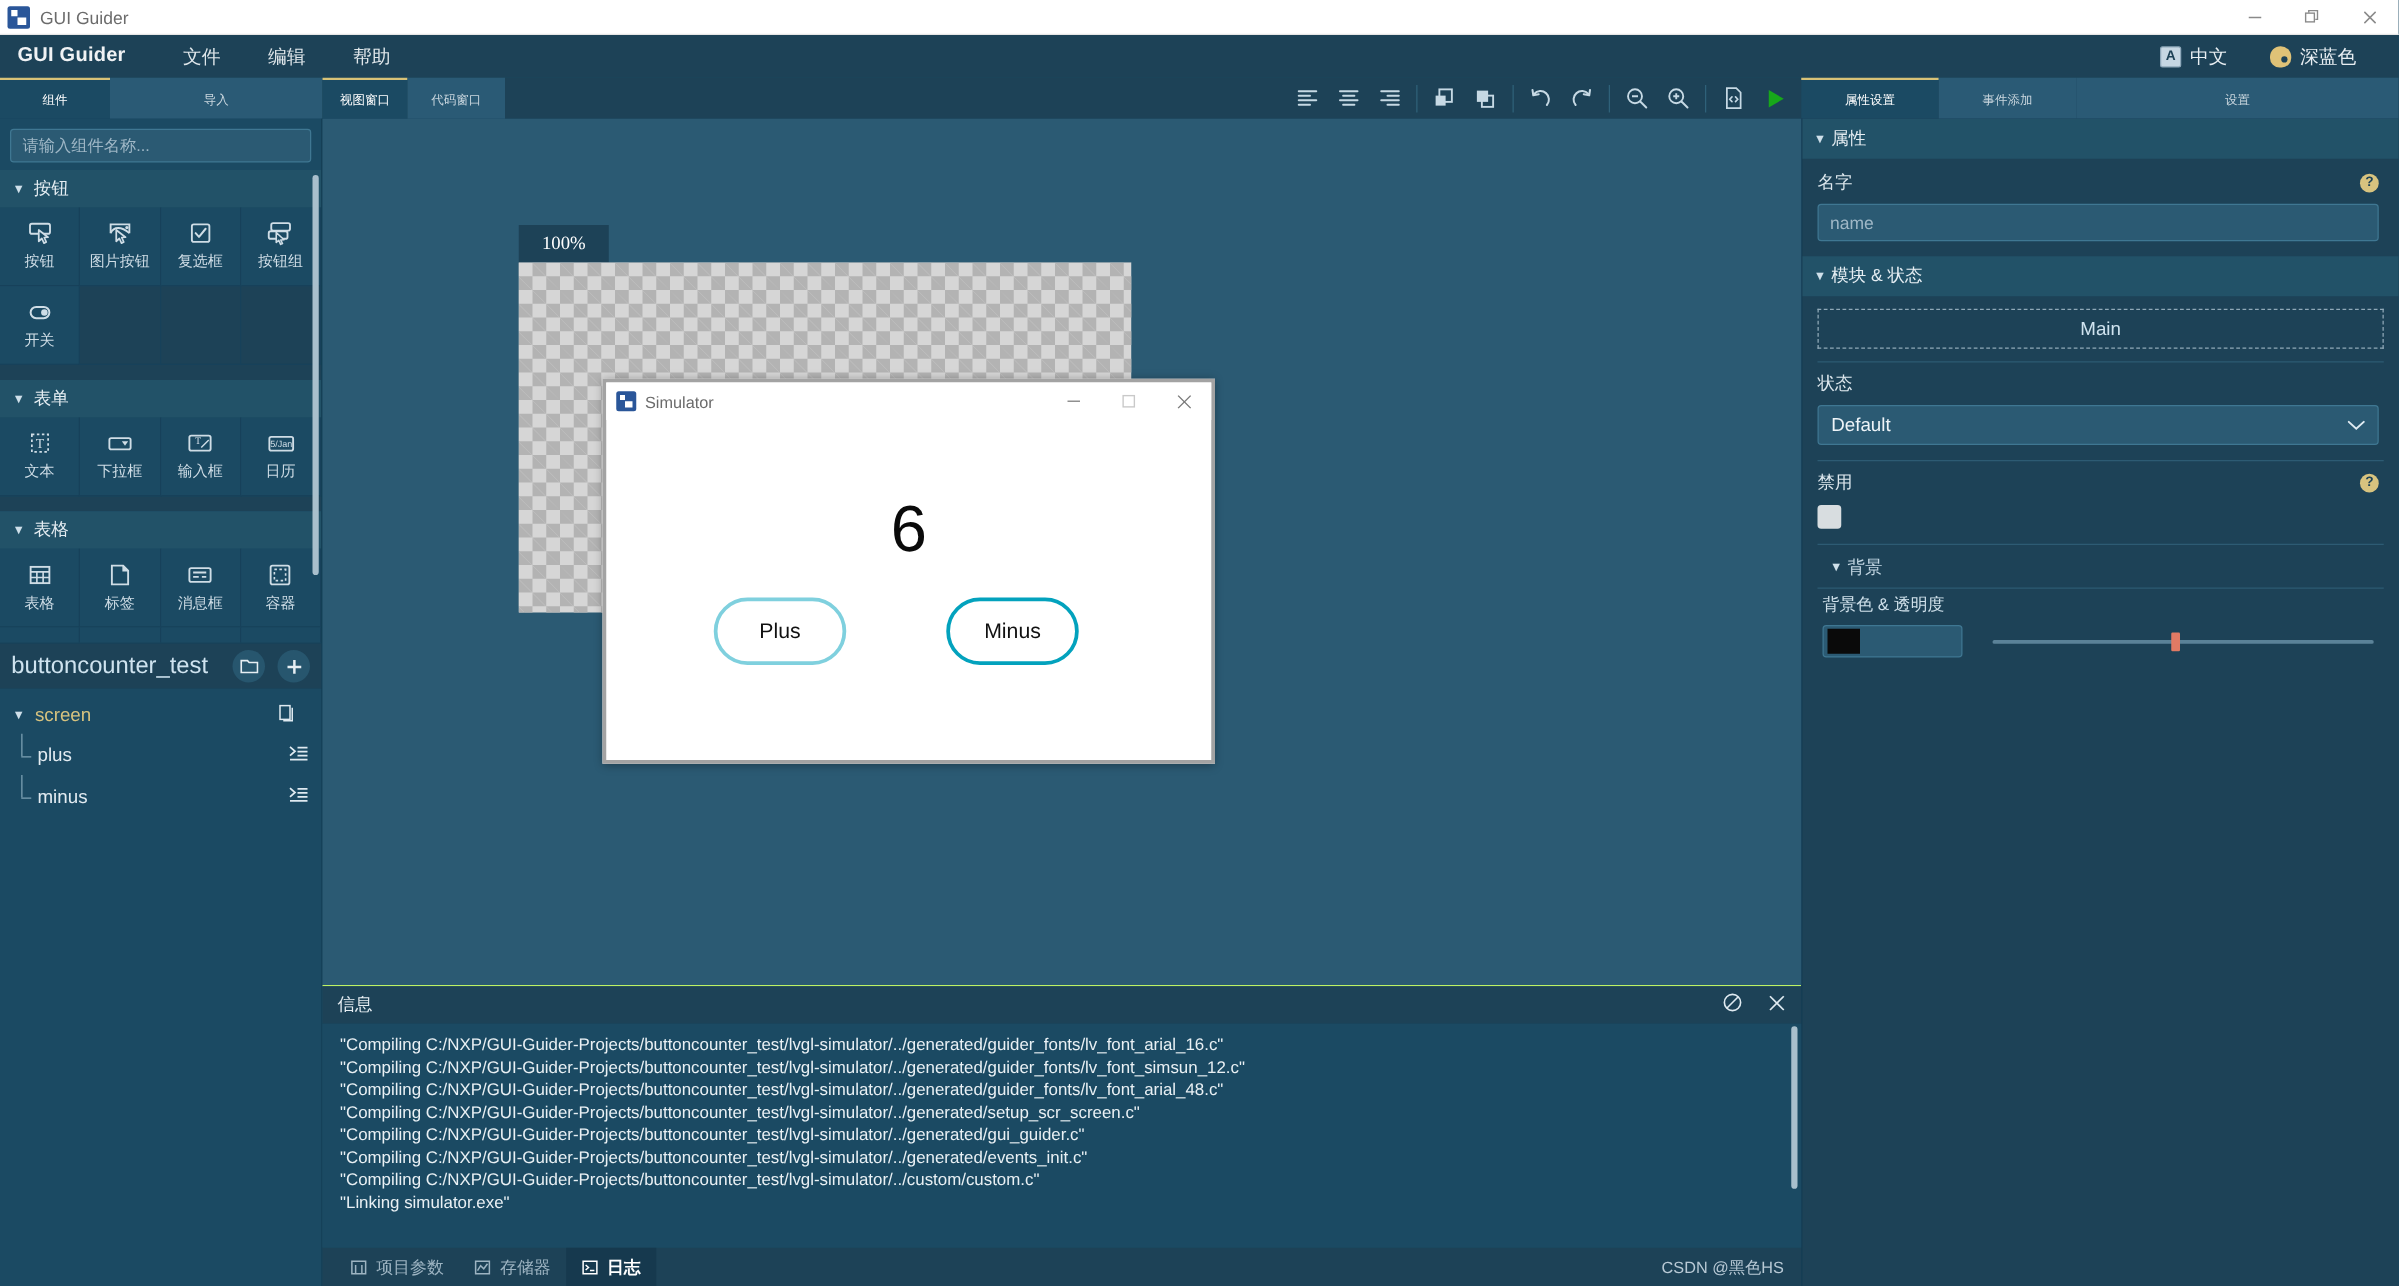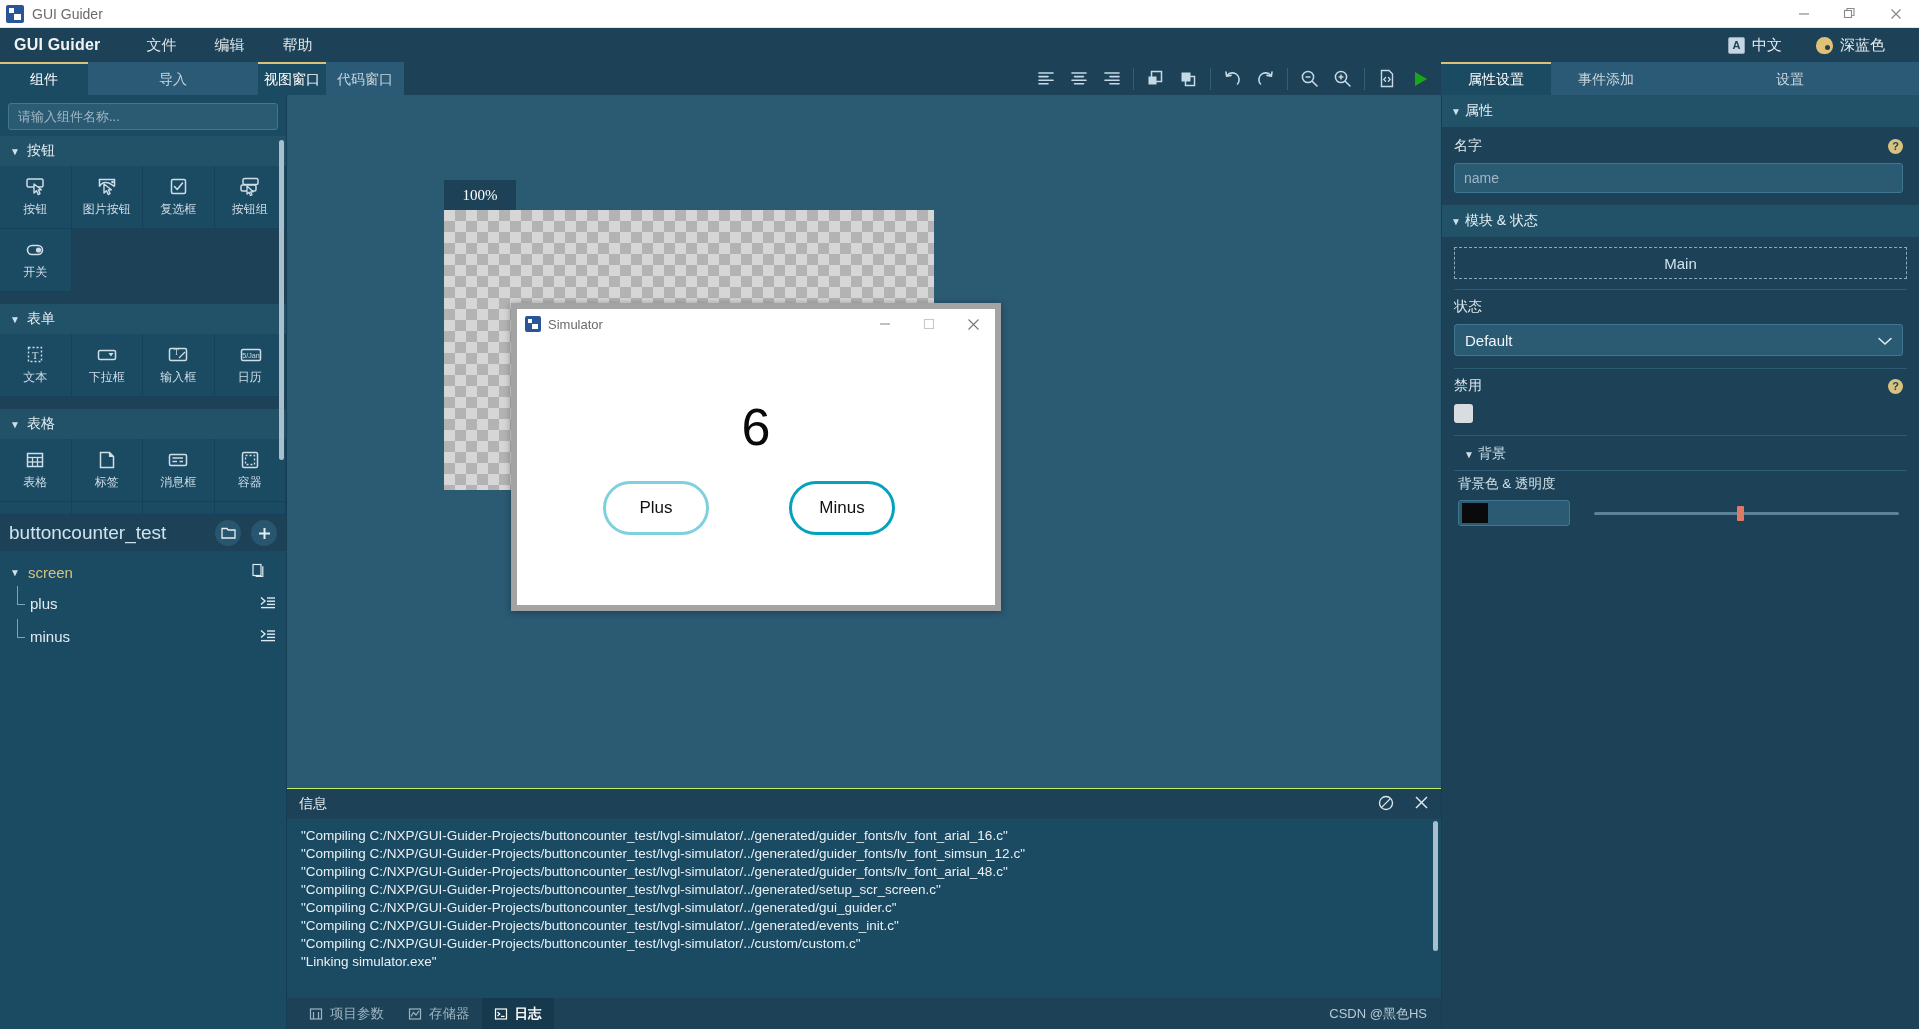--- a/index.html
+++ b/index.html
@@ -68,35 +68,35 @@
   .palette-ico::after {
     content: ""; position: absolute; right: 3px; bottom: 4px;
     width: 5px; height: 5px; border-radius: 50%; background: #1d4257;
   }
 
   
   #tabsrow { height: 33px; background: #1d4257; display: flex; }
   .tabgroup { display: flex; height: 33px; }
   .tab {
     display: flex; align-items: center; justify-content: center;
-    font-size: 14px; color: #c9d6de; height: 33px;
+    font-size: 10px; color: #c9d6de; height: 33px;
     border-top: 2px solid transparent;
   }
   .tab.active {
     background: #1b4a63; color: #ffffff;
     border-top: 2px solid #d8c277;
   }
   .tab.plain { background: #2a5a75; }
 
   
   #body { display: flex; height: calc(1029px - 28px - 34px - 33px); }
 
   
   #left {
-    width: 287px; flex: none; background: #1b4a63;
+    width: 258px; flex: none; background: #1b4a63;
     display: flex; flex-direction: column;
     border-right: 1px solid #153d53;
   }
   #searchwrap { padding: 8px 8px 6px 8px; }
   #searchbox {
     width: 100%; height: 27px; background: #2b5a73;
     border: 1px solid #3f7792; border-radius: 3px;
     color: #fff; font-size: 13px; padding: 0 9px;
     font-family: inherit;
   }
@@ -187,21 +187,21 @@
   #screenarea .zero {
     position: absolute; left: 50%; top: 118px; transform: translateX(-50%);
     font-size: 64px; color: #111; font-family: "Liberation Sans", sans-serif;
   }
 
   
   #sim {
     position: absolute; left: 224px; top: 208px;
     width: 490px; height: 308px; background: #ffffff;
     box-shadow: 0 1px 7px rgba(0,0,0,.35);
-    border: 6px solid #a3a3a3;
+    border: 3px solid #a3a3a3;
   }
   #sim .simbar {
     height: 30px; display: flex; align-items: center;
     background: #ffffff;
   }
   #sim .sim-ico {
     width: 16px; height: 16px; margin: 0 7px 0 8px; flex: none;
     background: #2a5699; border-radius: 2px; position: relative;
   }
   #sim .sim-ico::before {

